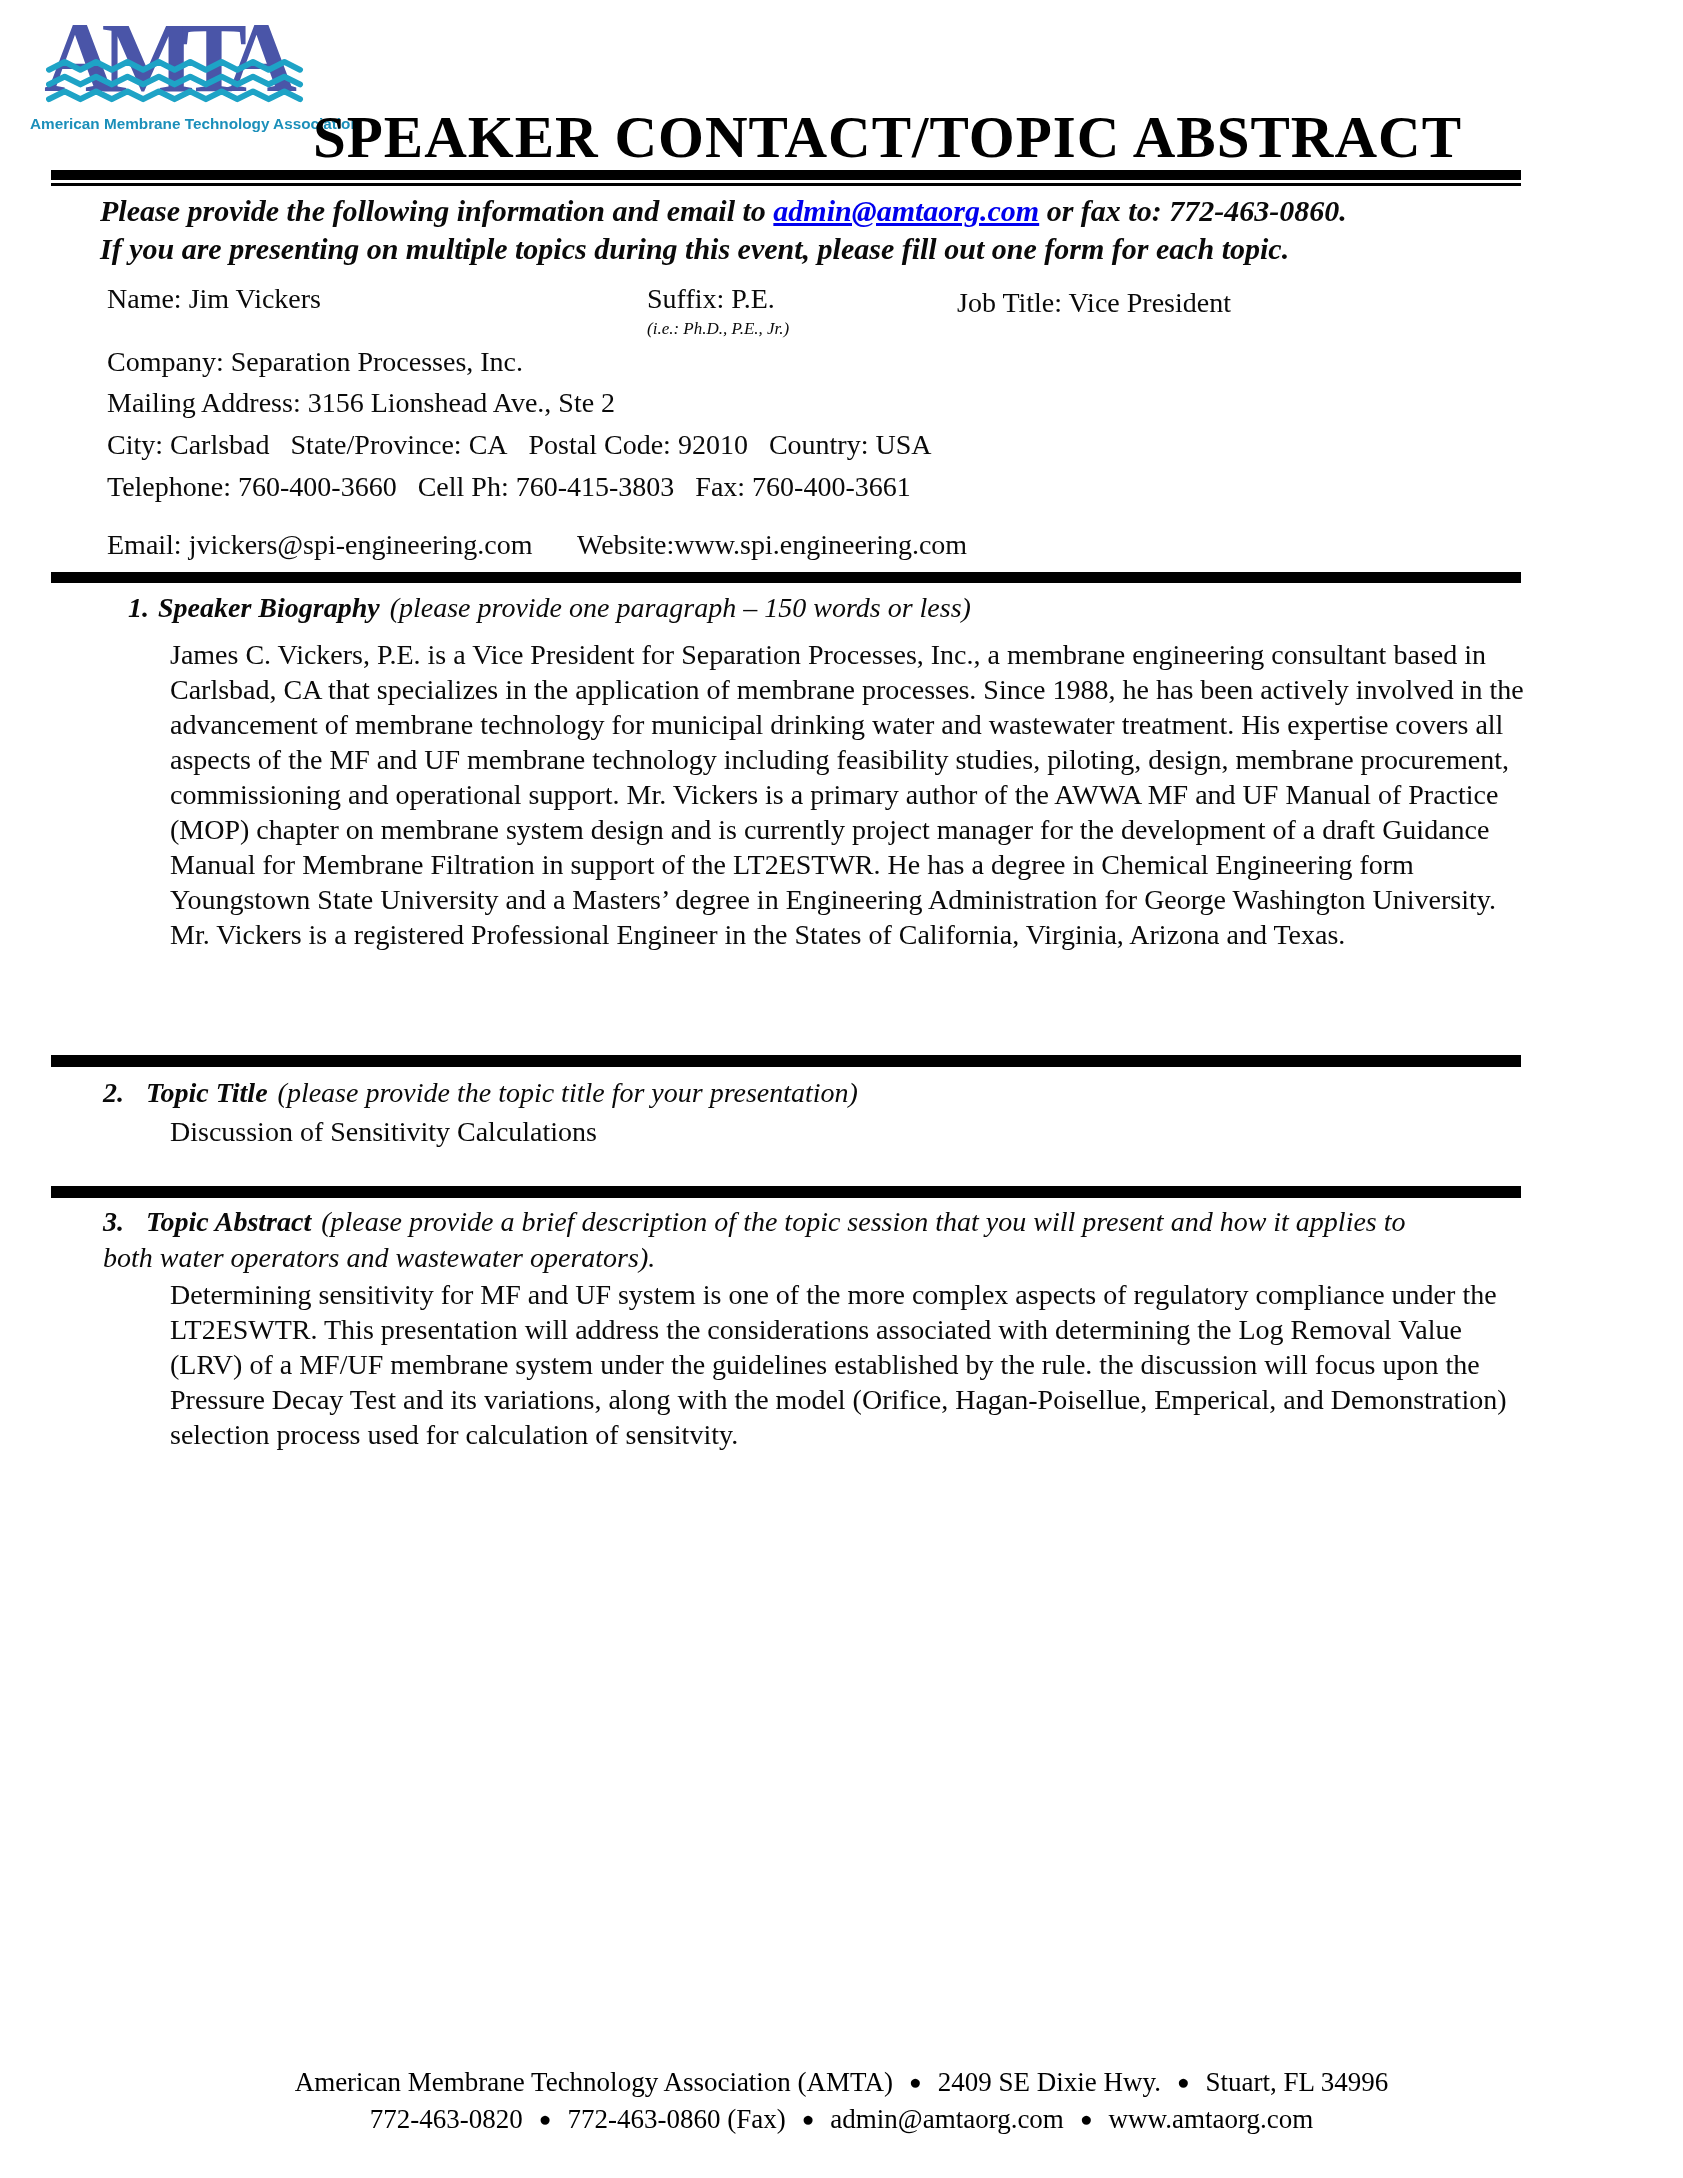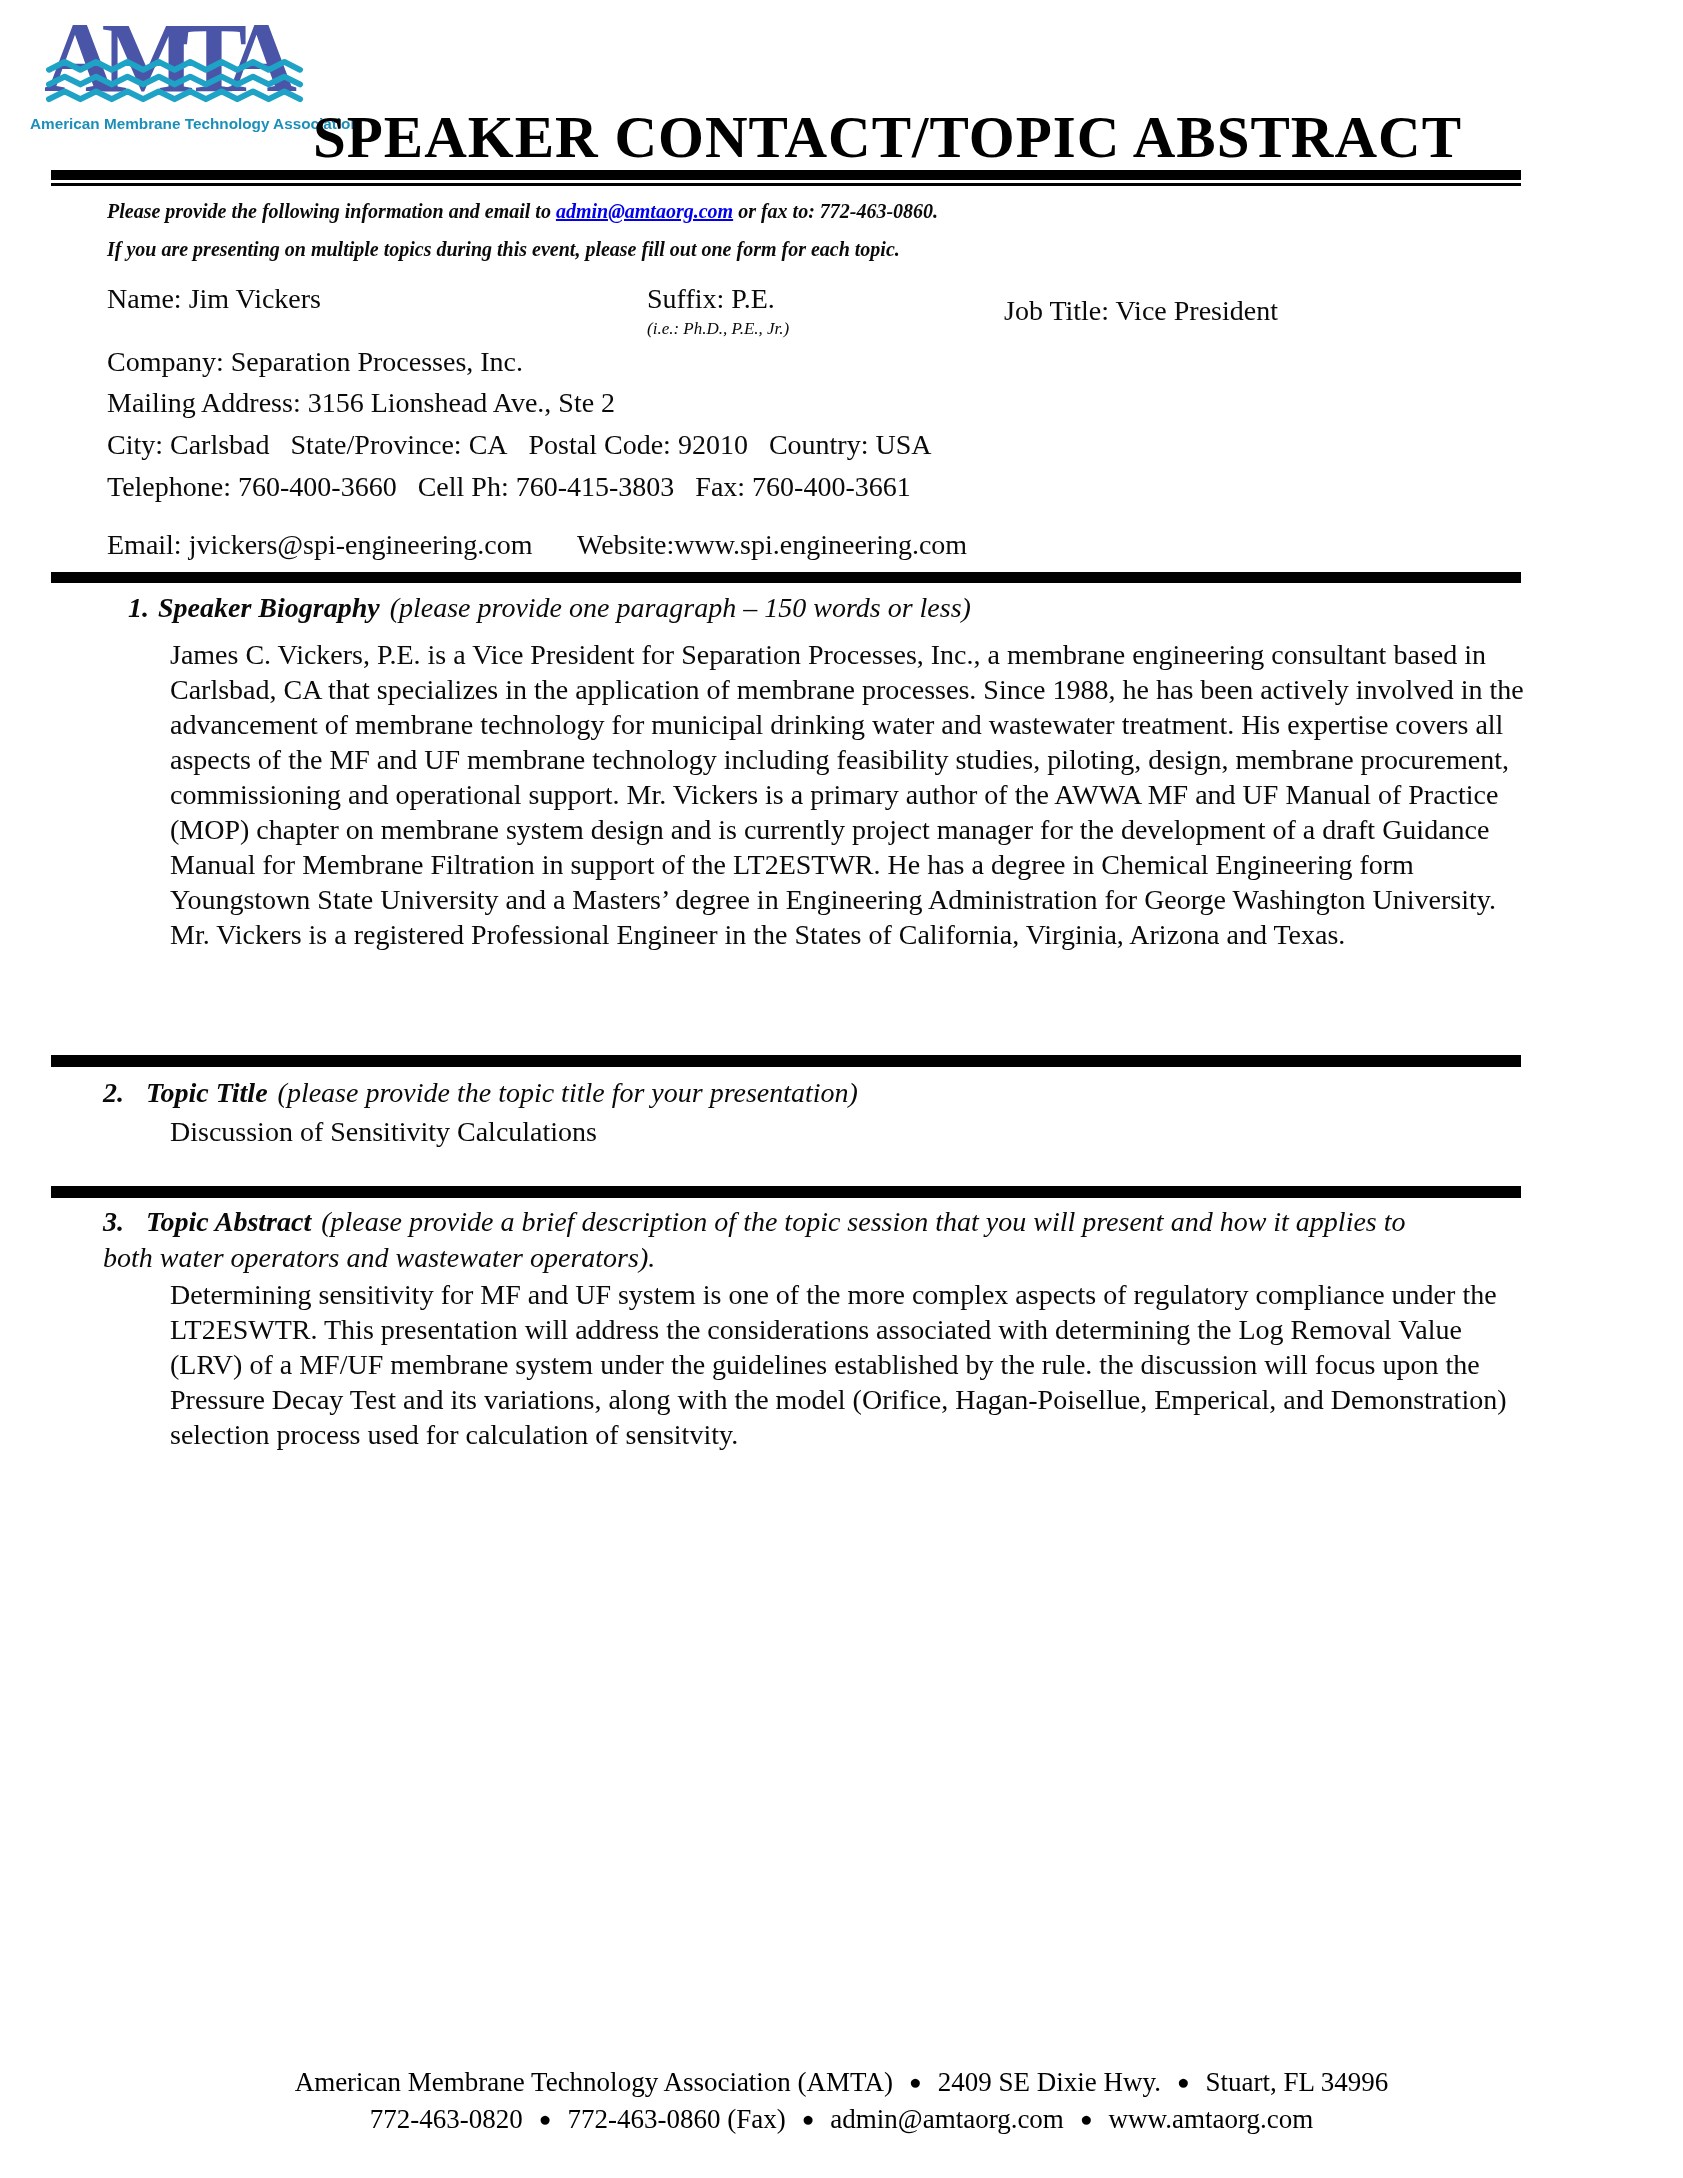--- a/index.html
+++ b/index.html
@@ -35,30 +35,30 @@
   
   .rule-double{position:absolute;left:51px;top:170px;width:1470px;}
   .rule-double .thick{height:10px;background:#000;}
   .rule-double .thin{height:3px;background:#000;margin-top:3px;}
   .rule{position:absolute;left:51px;width:1470px;background:#000;}
   .rule-1{top:572px;height:11px;}
   .rule-2{top:1055px;height:12px;}
   .rule-3{top:1186px;height:12px;}
   
   .intro{
-    position:absolute;left:107px;top:192px;width:1406px;
-    font-size:20px;font-style:italic;font-weight:bold;line-height:38px;
+    position:absolute;left:100px;top:192px;width:1406px;
+    font-size:30px;font-style:italic;font-weight:bold;line-height:38px;
   }
   .intro a{color:#0000ee;text-decoration:underline;}
   
   .contact{position:absolute;left:107px;top:283px;width:1406px;font-size:28px;}
   .c-row{position:absolute;left:0;white-space:nowrap;}
   .r-name{top:0;}
   .suffix{position:absolute;left:540px;top:0;}
-  .jobtitle{position:absolute;left:850px;top:12px;margin-left:47px;}
+  .jobtitle{position:absolute;left:850px;top:4px;}
   .suffix-hint{position:absolute;left:540px;top:36px;font-size:17px;font-style:italic;}
   .r-company{top:63px;}
   .r-mailing{top:104px;}
   .r-city{top:146px;}
   .r-phone{top:188px;}
   .r-email{top:246px;}
   .gap-md{margin-right:14px;}
   .gap-lg{margin-right:38px;}
   
   .sec-head{

